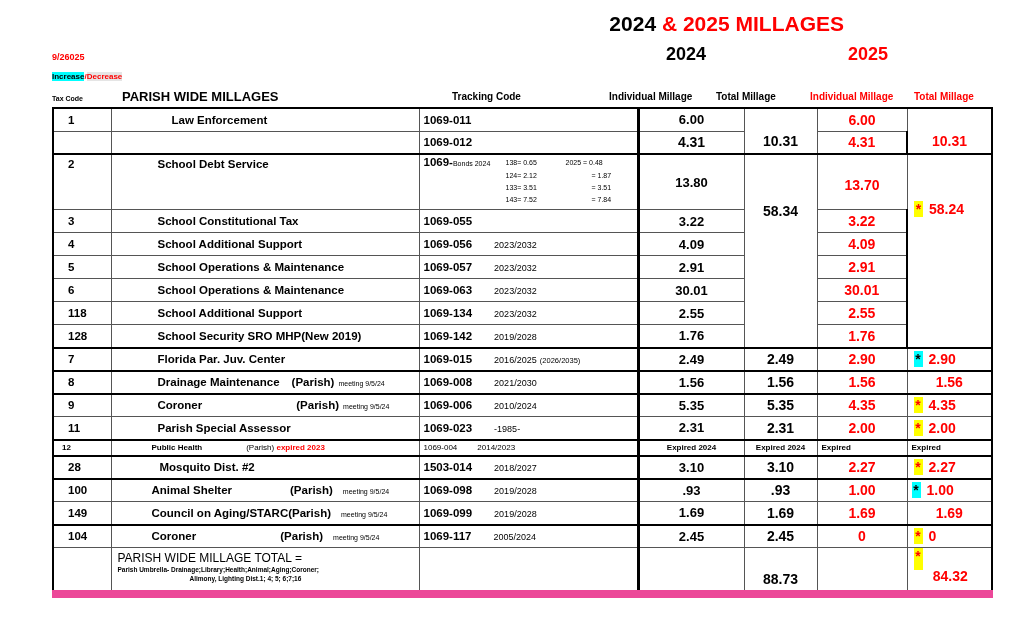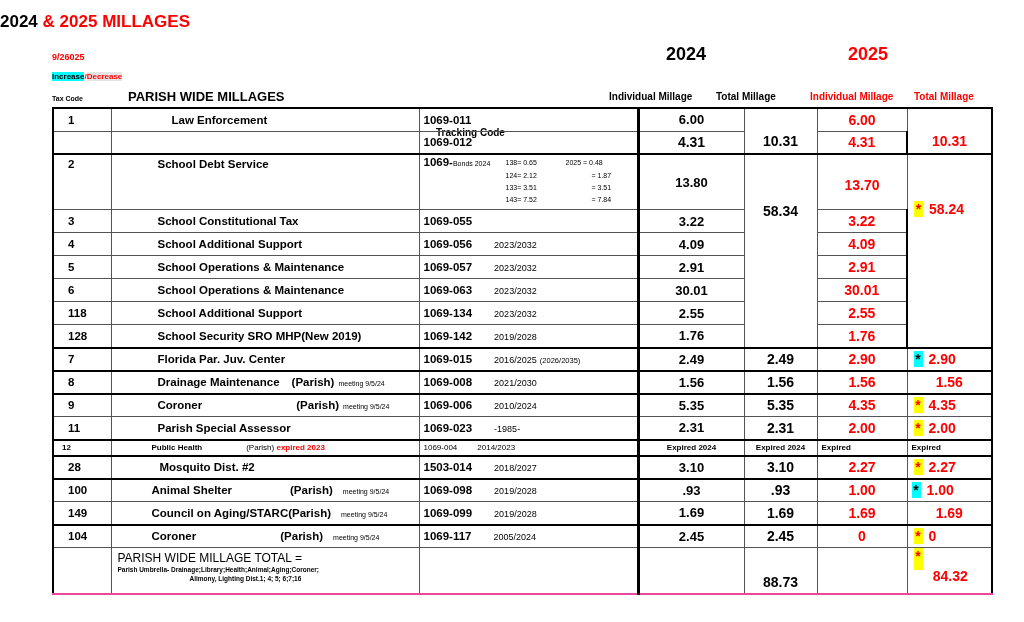--- a/index.html
+++ b/index.html
@@ -2,34 +2,34 @@
 <html><head>
 <meta charset="utf-8">
 <style>
   * { box-sizing: border-box; margin: 0; padding: 0; }
   body {
     width: 1024px; height: 622px; background: #ffffff;
     font-family: "Liberation Sans", sans-serif; color: #000;
     position: relative; overflow: hidden;
   }
   .abs { position: absolute; }
-  .title { left: 0; width: 844px; top: 12px; text-align: left; font-size: 17px; font-weight: bold; }
+  .title { left: 0; width: 844px; top: 12px; text-align: right; font-size: 21px; font-weight: bold; }
   .title .blk { color: #000; }
   .title .red { color: #ff0000; }
   .date { left: 52px; top: 52px; font-size: 9px; font-weight: bold; color: #ff0000; }
   .legend { left: 52px; top: 72px; font-size: 8px; font-weight: bold; }
   .legend .inc { background: #00ffff; color: #000; }
   .legend .sep { color: #ff0000; }
   .legend .dec { background: #e5e5e5; color: #ff0000; }
   .yr2024 { left: 666px; top: 44px; font-size: 18px; font-weight: bold; }
   .yr2025 { left: 848px; top: 44px; font-size: 18px; font-weight: bold; color: #ff0000; }
   .hdr { top: 91px; font-size: 10px; font-weight: bold; }
   .hdr.taxcode { left: 52px; top: 95px; font-size: 7px; }
-  .hdr.pwm { left: 128px; top: 89px; font-size: 13px; }
-  .hdr.track { left: 436px; margin-top: 36px; }
+  .hdr.pwm { left: 122px; top: 89px; font-size: 13px; }
+  .hdr.track { left: 452px; }
   .hdr.ind24 { left: 609px; }
   .hdr.tot24 { left: 716px; }
   .hdr.ind25 { left: 810px; color: #ff0000; }
   .hdr.tot25 { left: 914px; color: #ff0000; }
 
   table.mill {
     position: absolute; left: 52px; top: 107px; width: 939px;
     border-collapse: collapse; table-layout: fixed;
   }
   table.mill td {
@@ -40,21 +40,21 @@
   table.mill td.c-code { width: 58px; padding-left: 14px; }
   table.mill td.c-name { width: 308px; padding-left: 46px; }
   table.mill td.c-track { width: 219px; }
   table.mill td.c-ind24 { width: 106px; text-align: center; border-left: 3px solid #000; font-size: 13px; }
   table.mill td.c-tot24 { width: 73px; text-align: center; font-size: 14px; }
   table.mill td.c-ind25 { width: 90px; text-align: center; color: #ff0000; font-size: 14px; }
   table.mill td.c-tot25 { width: 85px; text-align: center; color: #ff0000; font-size: 14px; }
   table.mill tr:first-child td { border-top: 2px solid #000; }
   table.mill td:last-child { border-right: 2px solid #000; }
   table.mill td:first-child { border-left: 2px solid #000; }
-  table.mill tr:last-child td { border-bottom: 2px solid #ec4899; }
+  table.mill tr:last-child td { border-bottom: 8px solid #ec4899; }
 
   .period { font-size: 9px; font-weight: normal; margin-left: 22px; }
   .meeting { font-size: 7px; font-weight: normal; margin-left: 4px; }
   .small-row td { font-size: 8px !important; height: 16px !important; }
   .small-row .c-name .red { color: #ff0000; margin-top: 47px; }
   .expired { font-size: 8px !important; text-align: left !important; }
   .expired.ctr { text-align: center !important; }
   .star { display: inline-block; width: 9px; text-align: center; margin-right: 6px; }
   .star.yel { background: #ffff00; color: #ff0000; }
   .star.cyan { background: #00ffff; color: #000; }

